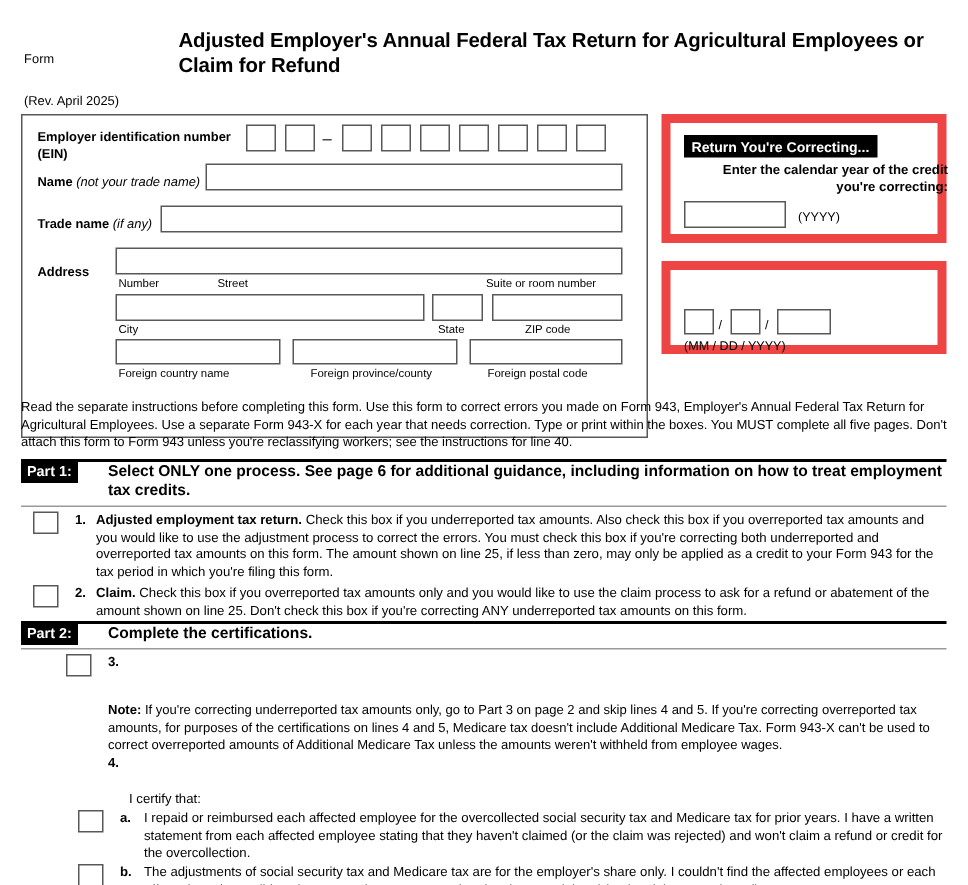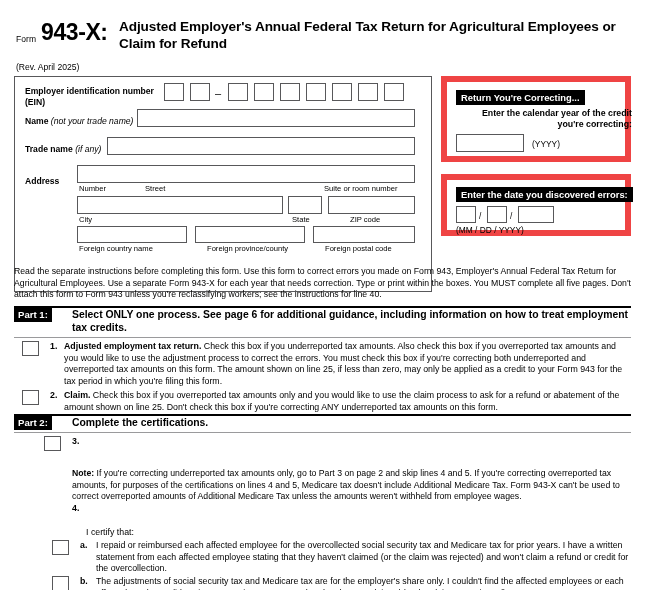--- a/index.html
+++ b/index.html
@@ -219,21 +219,20 @@
   }
   .note-blk b { font-weight: bold; }
 </style>
 </head>
 <body>
 
 <div class="page">
 
   <div class="title-block">
     <div class="form-word">Form</div>
-    <div class="form-number">943-X:</div>
     <div class="form-title">Adjusted Employer's Annual Federal Tax Return for Agricultural Employees or Claim for Refund</div>
   </div>
   <div class="rev-line">(Rev. April 2025)</div>
   <div class="omb-line">OMB No. 1545-0029</div>
 
   <div class="entity-box">
     <div class="lbl" style="left:10px; top:9px; width:150px;">
       <span>Employer identification number</span><br>
       <span>(EIN)</span>
     </div>
@@ -286,21 +285,20 @@
     <div class="blackband" style="left:9px; top:8px;">Return You're Correcting...</div>
     <div class="rb-text" style="left:9px; top:26px; width:176px;">
       <span>Enter the calendar year of the credit</span><br>
       <span>you're correcting:</span>
     </div>
     <div class="fbox" style="left:9px; top:52px; width:68px; height:18px;"></div>
     <div class="rb-small" style="left:85px; top:57px;">(YYYY)</div>
   </div>
 
   <div class="right-box" style="left:441px; top:174px; width:190px; height:62px;">
-    <div class="blackband" style="left:9px; top:7px;">Enter the date you discovered errors:</div>
     <div class="fbox" style="left:9px; top:26px; width:20px; height:17px;"></div>
     <div class="rb-small" style="left:32px; top:31px;">/</div>
     <div class="fbox" style="left:40px; top:26px; width:20px; height:17px;"></div>
     <div class="rb-small" style="left:63px; top:31px;">/</div>
     <div class="fbox" style="left:71px; top:26px; width:36px; height:17px;"></div>
     <div class="rb-small" style="left:9px; top:45px;">(MM / DD / YYYY)</div>
   </div>
 
   <div class="intro">Read the separate instructions before completing this form. Use this form to correct errors you made on Form 943, Employer's Annual Federal Tax Return for Agricultural Employees. Use a separate Form 943-X for each year that needs correction. Type or print within the boxes. You MUST complete all five pages. Don't attach this form to Form 943 unless you're reclassifying workers; see the instructions for line 40.</div>
 

